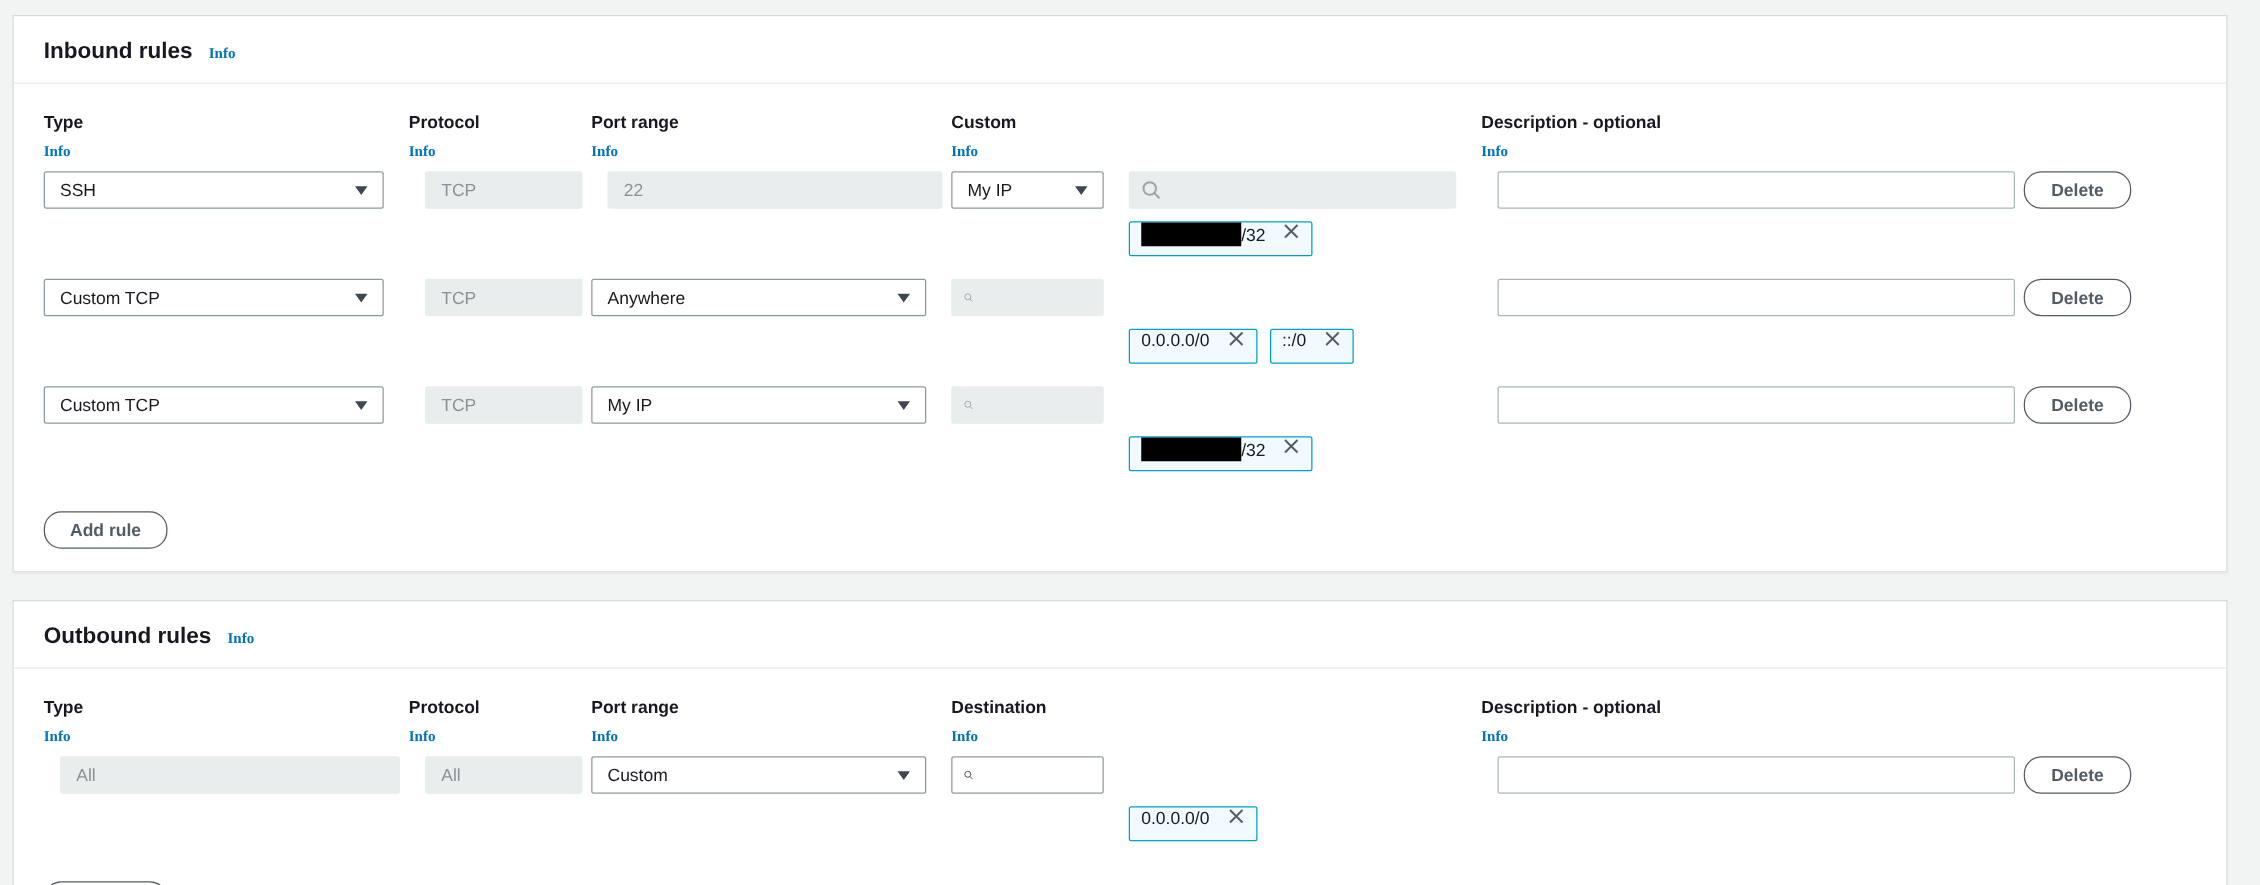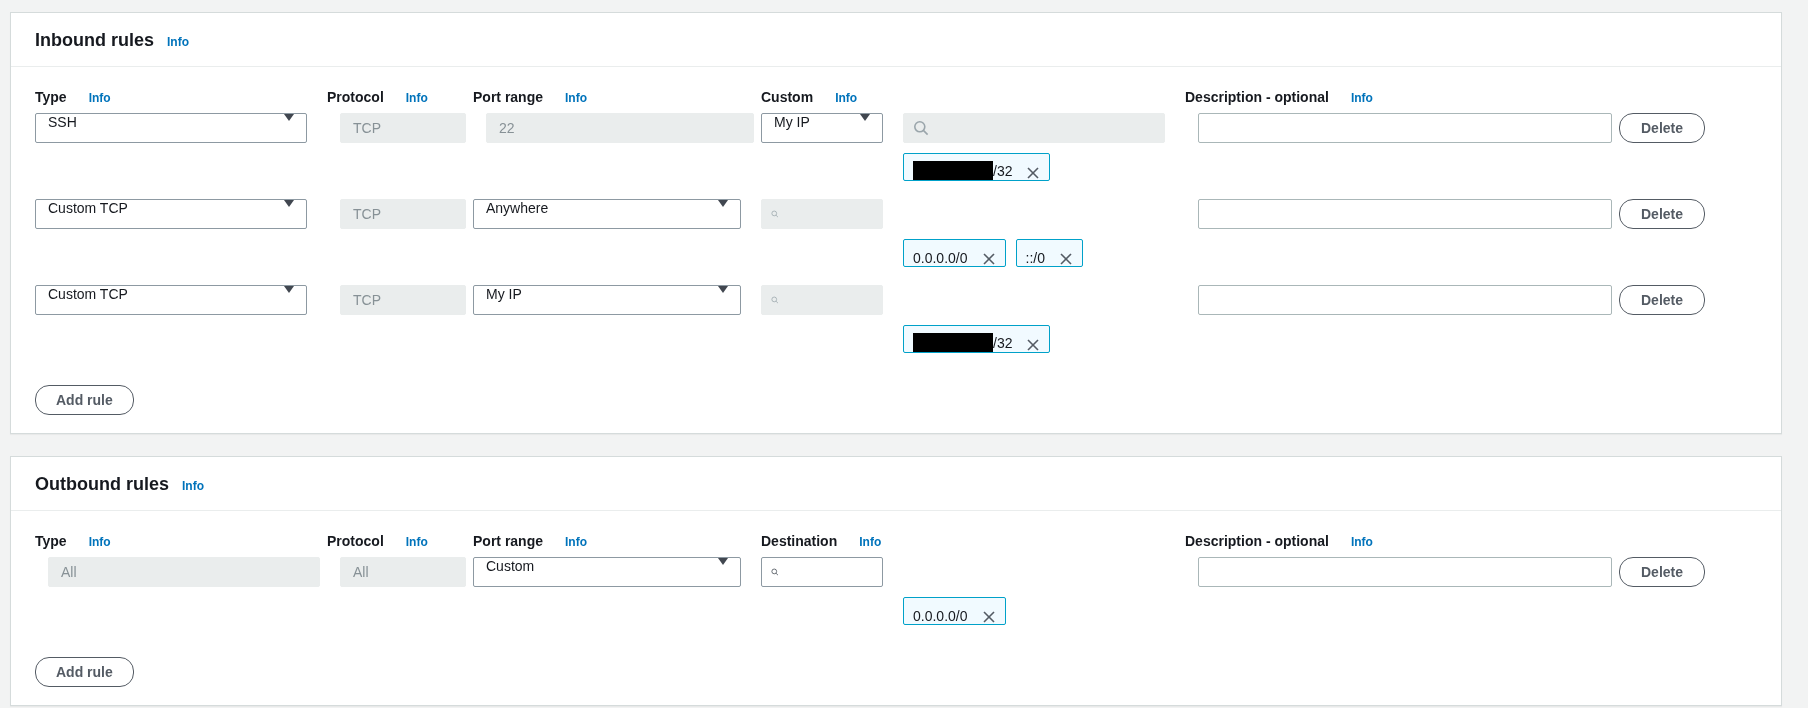--- a/index.html
+++ b/index.html
@@ -28,43 +28,45 @@
     border-bottom: 1px solid #eaeded;
   }
   .card-title { font-size: 18px; font-weight: 700; color: #16191f; }
 
   .info-link {
     color: #0073bb;
     font-size: 12px;
     font-weight: 700;
     text-decoration: none;
     cursor: pointer;
+    font-family: Liberation Serif, serif;
   }
 
   .card-body { padding: 22px 24px 18px 24px; }
 
   .grid {
     display: grid;
     grid-template-columns: 272px 126px 268px 122px 262px 414px 86px;
     column-gap: 20px;
     align-items: start;
   }
 
   .labels-row { margin-bottom: 8px; }
-  .label-cell { display: flex; align-items: baseline; gap: 22px; }
+  .label-cell { display: flex; align-items: baseline; gap: 9px; flex-direction: column; }
   .col-label { font-size: 14px; font-weight: 700; color: #16191f; }
 
   .rule { margin-bottom: 18px; }
 
   .select {
     height: 30px;
     border: 1px solid #8d99a2;
     border-radius: 2px;
     background: #ffffff;
     display: flex;
+    align-items: center;
     justify-content: space-between;
     padding: 0 12px;
     font-size: 14px;
     cursor: pointer;
   }
   .caret {
     width: 0; height: 0;
     border-left: 5px solid transparent;
     border-right: 5px solid transparent;
     border-top: 7px solid #414750;
@@ -108,21 +110,21 @@
 
   .chips-line {
     grid-column: 5;
     grid-row: 2;
     display: flex;
     gap: 10px;
     margin-top: 10px;
   }
   .chip {
     display: inline-flex;
-    align-items: flex-end;
+    align-items: flex-start;
     gap: 14px;
     height: 28px;
     padding: 0 9px;
     background: #f1faff;
     border: 1px solid #00a1c9;
     border-radius: 2px;
     font-size: 14px;
     color: #16191f;
   }
   .chip-text-wrap { display: inline-flex; align-items: center; }

